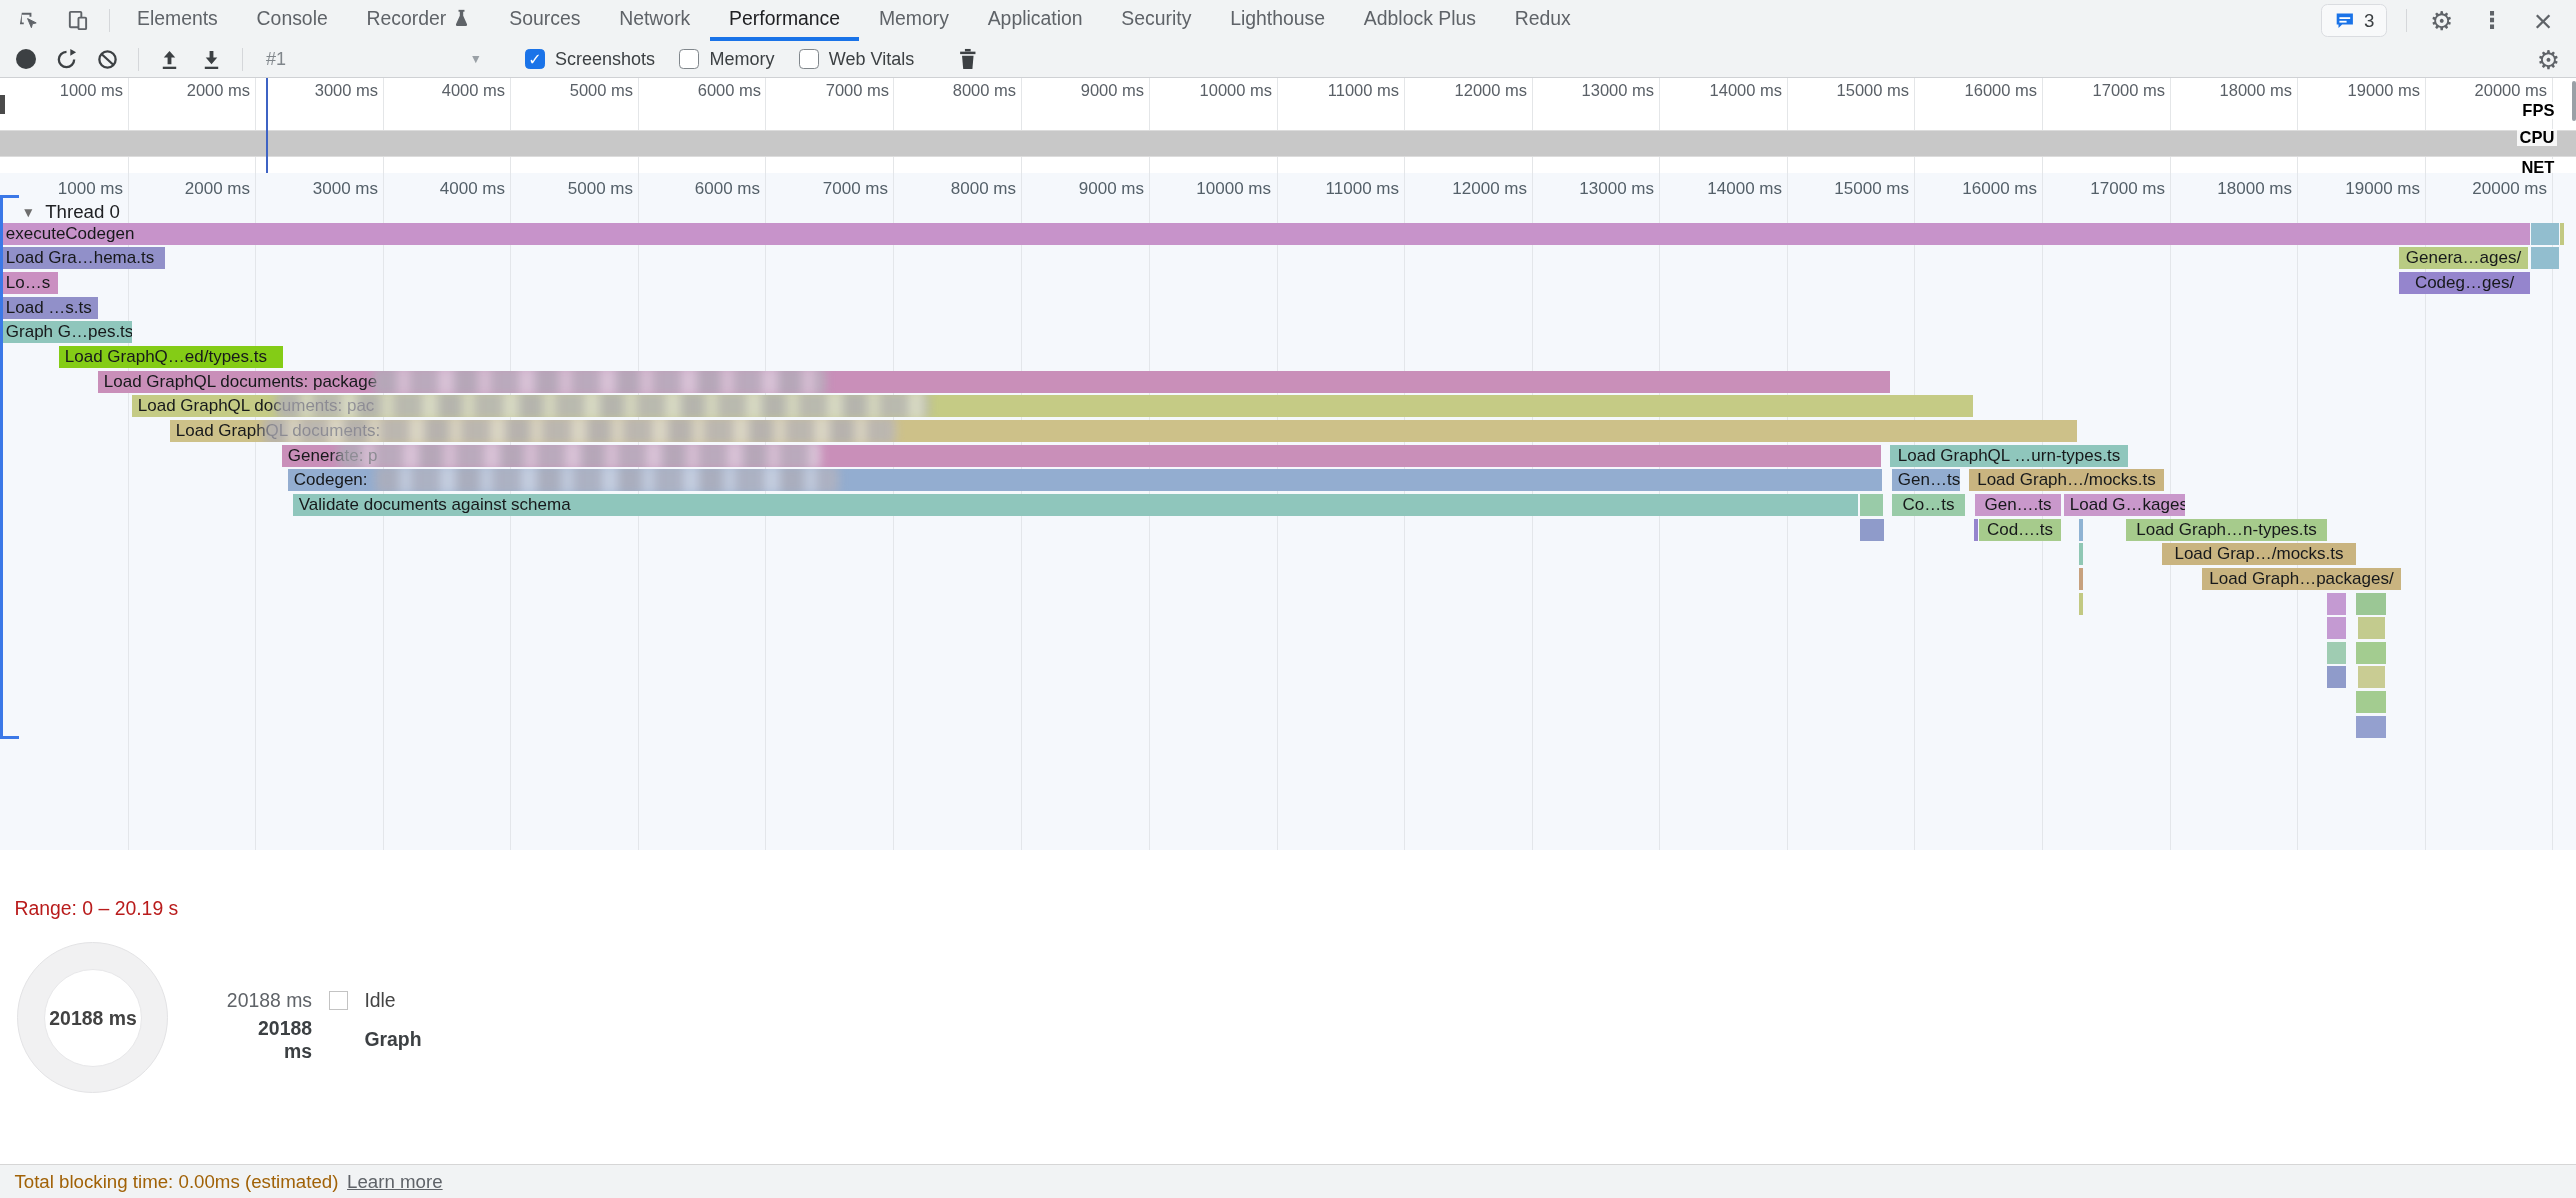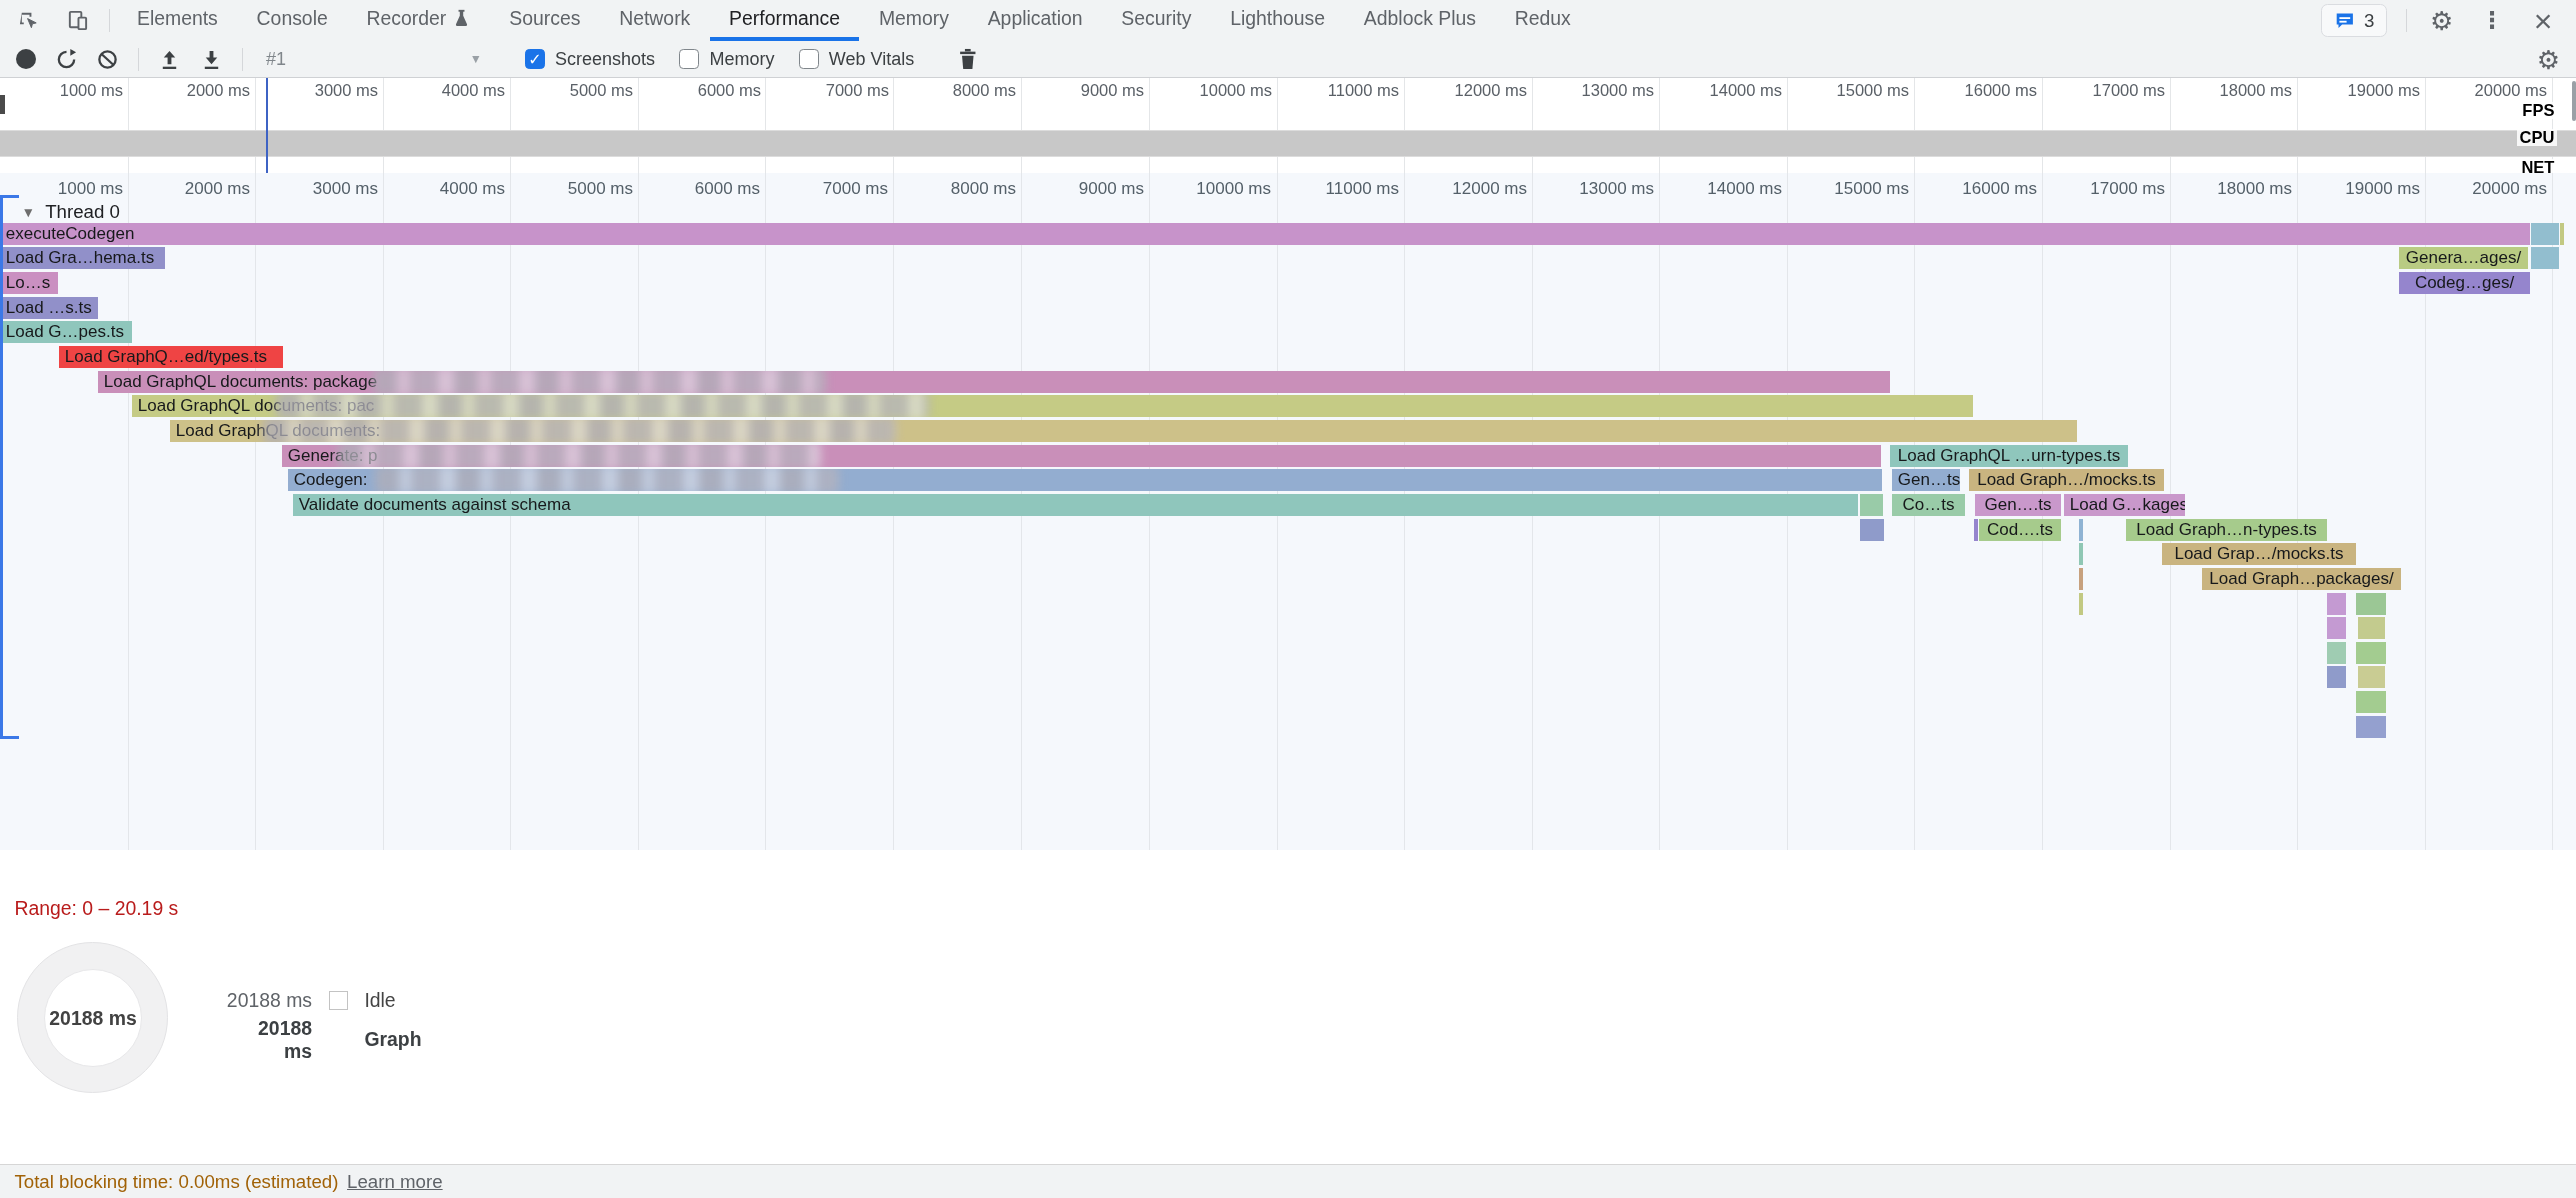--- a/index.html
+++ b/index.html
@@ -329,22 +329,22 @@
     <div id="bars">
         <div class="bar" style="left: 0px; top: 50px; width: 2530px; background: rgb(199, 147, 202);"><span>executeCodegen</span></div>
         <div class="bar" style="left: 2531px; top: 50px; width: 28px; background: rgb(146, 190, 207);"></div>
         <div class="bar" style="left: 2560px; top: 50px; width: 3.6px; background: rgb(194, 201, 130);"></div>
         <div class="bar" style="left: 0px; top: 74px; width: 165px; background: rgb(145, 144, 201);"><span>Load Gra…hema.ts</span></div>
         <div class="bar center" style="left: 2399px; top: 74px; width: 129px; background: rgb(185, 203, 131);"><span>Genera…ages/</span></div>
         <div class="bar" style="left: 2531px; top: 74px; width: 28px; background: rgb(146, 190, 207);"></div>
         <div class="bar" style="left: 0px; top: 99px; width: 58px; background: rgb(202, 144, 193);"><span>Lo…s</span></div>
         <div class="bar center" style="left: 2399px; top: 99px; width: 131px; background: rgb(149, 133, 205);"><span>Codeg…ges/</span></div>
         <div class="bar" style="left: 0px; top: 124px; width: 98px; background: rgb(145, 144, 201);"><span>Load …s.ts</span></div>
-        <div class="bar" style="left: 0px; top: 148px; width: 132px; background: rgb(143, 198, 188);"><span>Load G…pes.ts</span></div>
-        <div class="bar" style="left: 59px; top: 173px; width: 224px; background: #ef4444;"><span>Load GraphQ…ed/types.ts</span></div>
+        <div class="bar" style="left: 0px; top: 148px; width: 132px; background: rgb(143, 198, 188);"><span>Graph G…pes.ts</span></div>
+        <div class="bar" style="left: 59px; top: 173px; width: 224px; background: #84cc16;"><span>Load GraphQ…ed/types.ts</span></div>
         <div class="bar" style="left: 98px; top: 198px; width: 1792px; background: rgb(201, 143, 185);"><span>Load GraphQL documents: package</span><div class="redact" style="left: 275px; width: 453px;"></div></div>
         <div class="bar" style="left: 132px; top: 222px; width: 1841px; background: rgb(197, 203, 133);"><span>Load GraphQL documents: pac</span><div class="redact" style="left: 144px; width: 653px;"></div></div>
         <div class="bar" style="left: 170px; top: 247px; width: 1907px; background: rgb(205, 193, 137);"><span>Load GraphQL documents:</span><div class="redact" style="left: 93px; width: 633px;"></div></div>
         <div class="bar" style="left: 282px; top: 272px; width: 1599px; background: rgb(201, 143, 185);"><span>Generate: p</span><div class="redact" style="left: 56px; width: 483px;"></div></div>
         <div class="bar center" style="left: 1890px; top: 272px; width: 238px; background: rgb(143, 198, 188);"><span>Load GraphQL …urn-types.ts</span></div>
         <div class="bar" style="left: 288px; top: 296px; width: 1594px; background: rgb(147, 173, 208);"><span>Codegen: </span><div class="redact" style="left: 87px; width: 464px;"></div></div>
         <div class="bar center" style="left: 1892px; top: 296px; width: 68px; background: rgb(147, 173, 208);"><span>Gen…ts</span></div>
         <div class="bar center" style="left: 1969px; top: 296px; width: 195px; background: rgb(201, 180, 128);"><span>Load Graph…/mocks.ts</span></div>
         <div class="bar" style="left: 293px; top: 321px; width: 1565px; background: rgb(143, 198, 188);"><span>Validate documents against schema</span></div>
         <div class="bar" style="left: 1860px; top: 321px; width: 23px; background: rgb(153, 203, 168);"></div>

